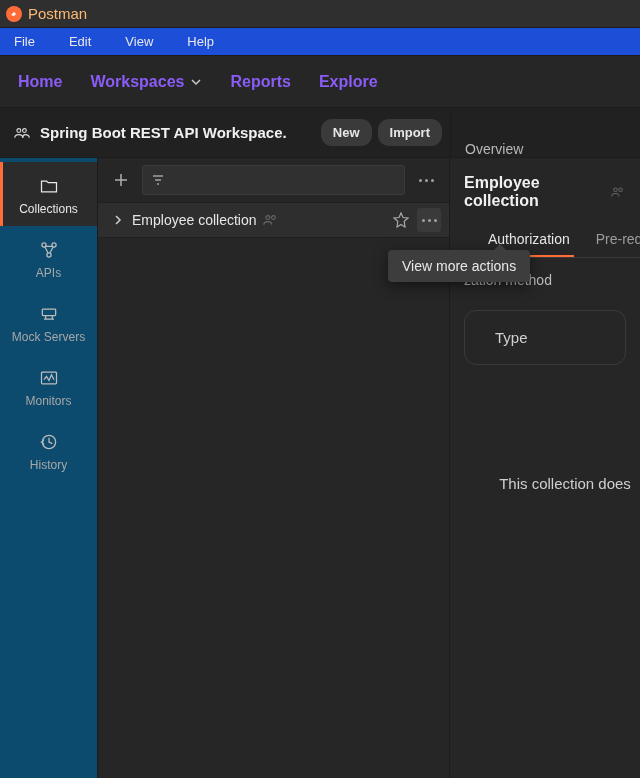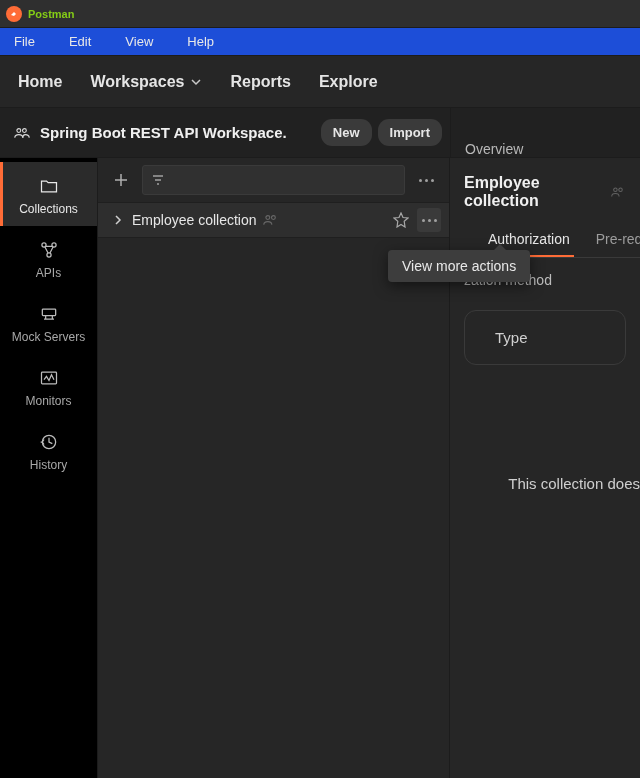--- a/index.html
+++ b/index.html
@@ -22,21 +22,21 @@
     padding: 0 6px;
     gap: 6px;
   }
   .app-icon {
     width: 16px; height: 16px;
     border-radius: 50%;
     background: #ff6c37;
     display:flex; align-items:center; justify-content:center;
   }
   .app-icon svg { width:10px; height:10px; }
-  .titlebar .title { color: #84cc16; font-size:11px;font-weight:bold; }
+  .titlebar .title { color: #fdba74; font-size:15px; }
   
   .menubar {
     height: 28px;
     background: #1d4ed8;
     display:flex; align-items:center;
     padding: 0 4px;
     gap:14px;
     border-bottom: 1px solid #1c1c1c;
   }
   .menubar .mitem {
@@ -47,21 +47,21 @@
   
   .topnav {
     height: 52px;
     background: #262626;
     display:flex; align-items:center;
     padding: 0 18px;
     gap: 28px;
     border-bottom: 1px solid #1c1c1c;
   }
   .topnav .navitem {
-    color:#e5e5e5;
+    color:#8b5cf6;
     font-size:16px;
     font-weight:600;
     display:flex; align-items:center; gap:6px;
   }
   
   .wsbar {
     height: 50px;
     background: #212121;
     display:flex; align-items:center;
     border-bottom: 1px solid #1c1c1c;
@@ -94,21 +94,21 @@
   }
   
   .main {
     display:flex;
     height: calc(778px - 28px - 28px - 52px - 50px);
     background:#262626;
   }
   
   .sidebar {
     width: 98px;
-    background:#000000;
+    background:#0c4a6e;
     border-right:1px solid #1c1c1c;
     display:flex; flex-direction:column;
     padding-top:4px;
   }
   .sbitem {
     display:flex; flex-direction:column; align-items:center;
     gap:6px;
     padding:14px 4px 10px;
     color:#a8a8a8;
     font-size:12px;
@@ -241,21 +241,21 @@
   .typebox{
     margin:8px 14px 0;
     border:1px solid #3a3a3a;
     border-radius:12px;
     padding:18px 30px;
     color:#d0d0d0;
     font-size:15px;
   }
   .emptytext{
     margin-top:110px;
-    text-align:right;
+    text-align:center;
     color:#cfcfcf;
     font-size:15px;
     padding-left:40px;
     white-space:nowrap;
   }
   .chev{ width:12px;height:12px;}
   .people-icon{ width:16px; height:12px; }
 </style>
 </head>
 <body>

